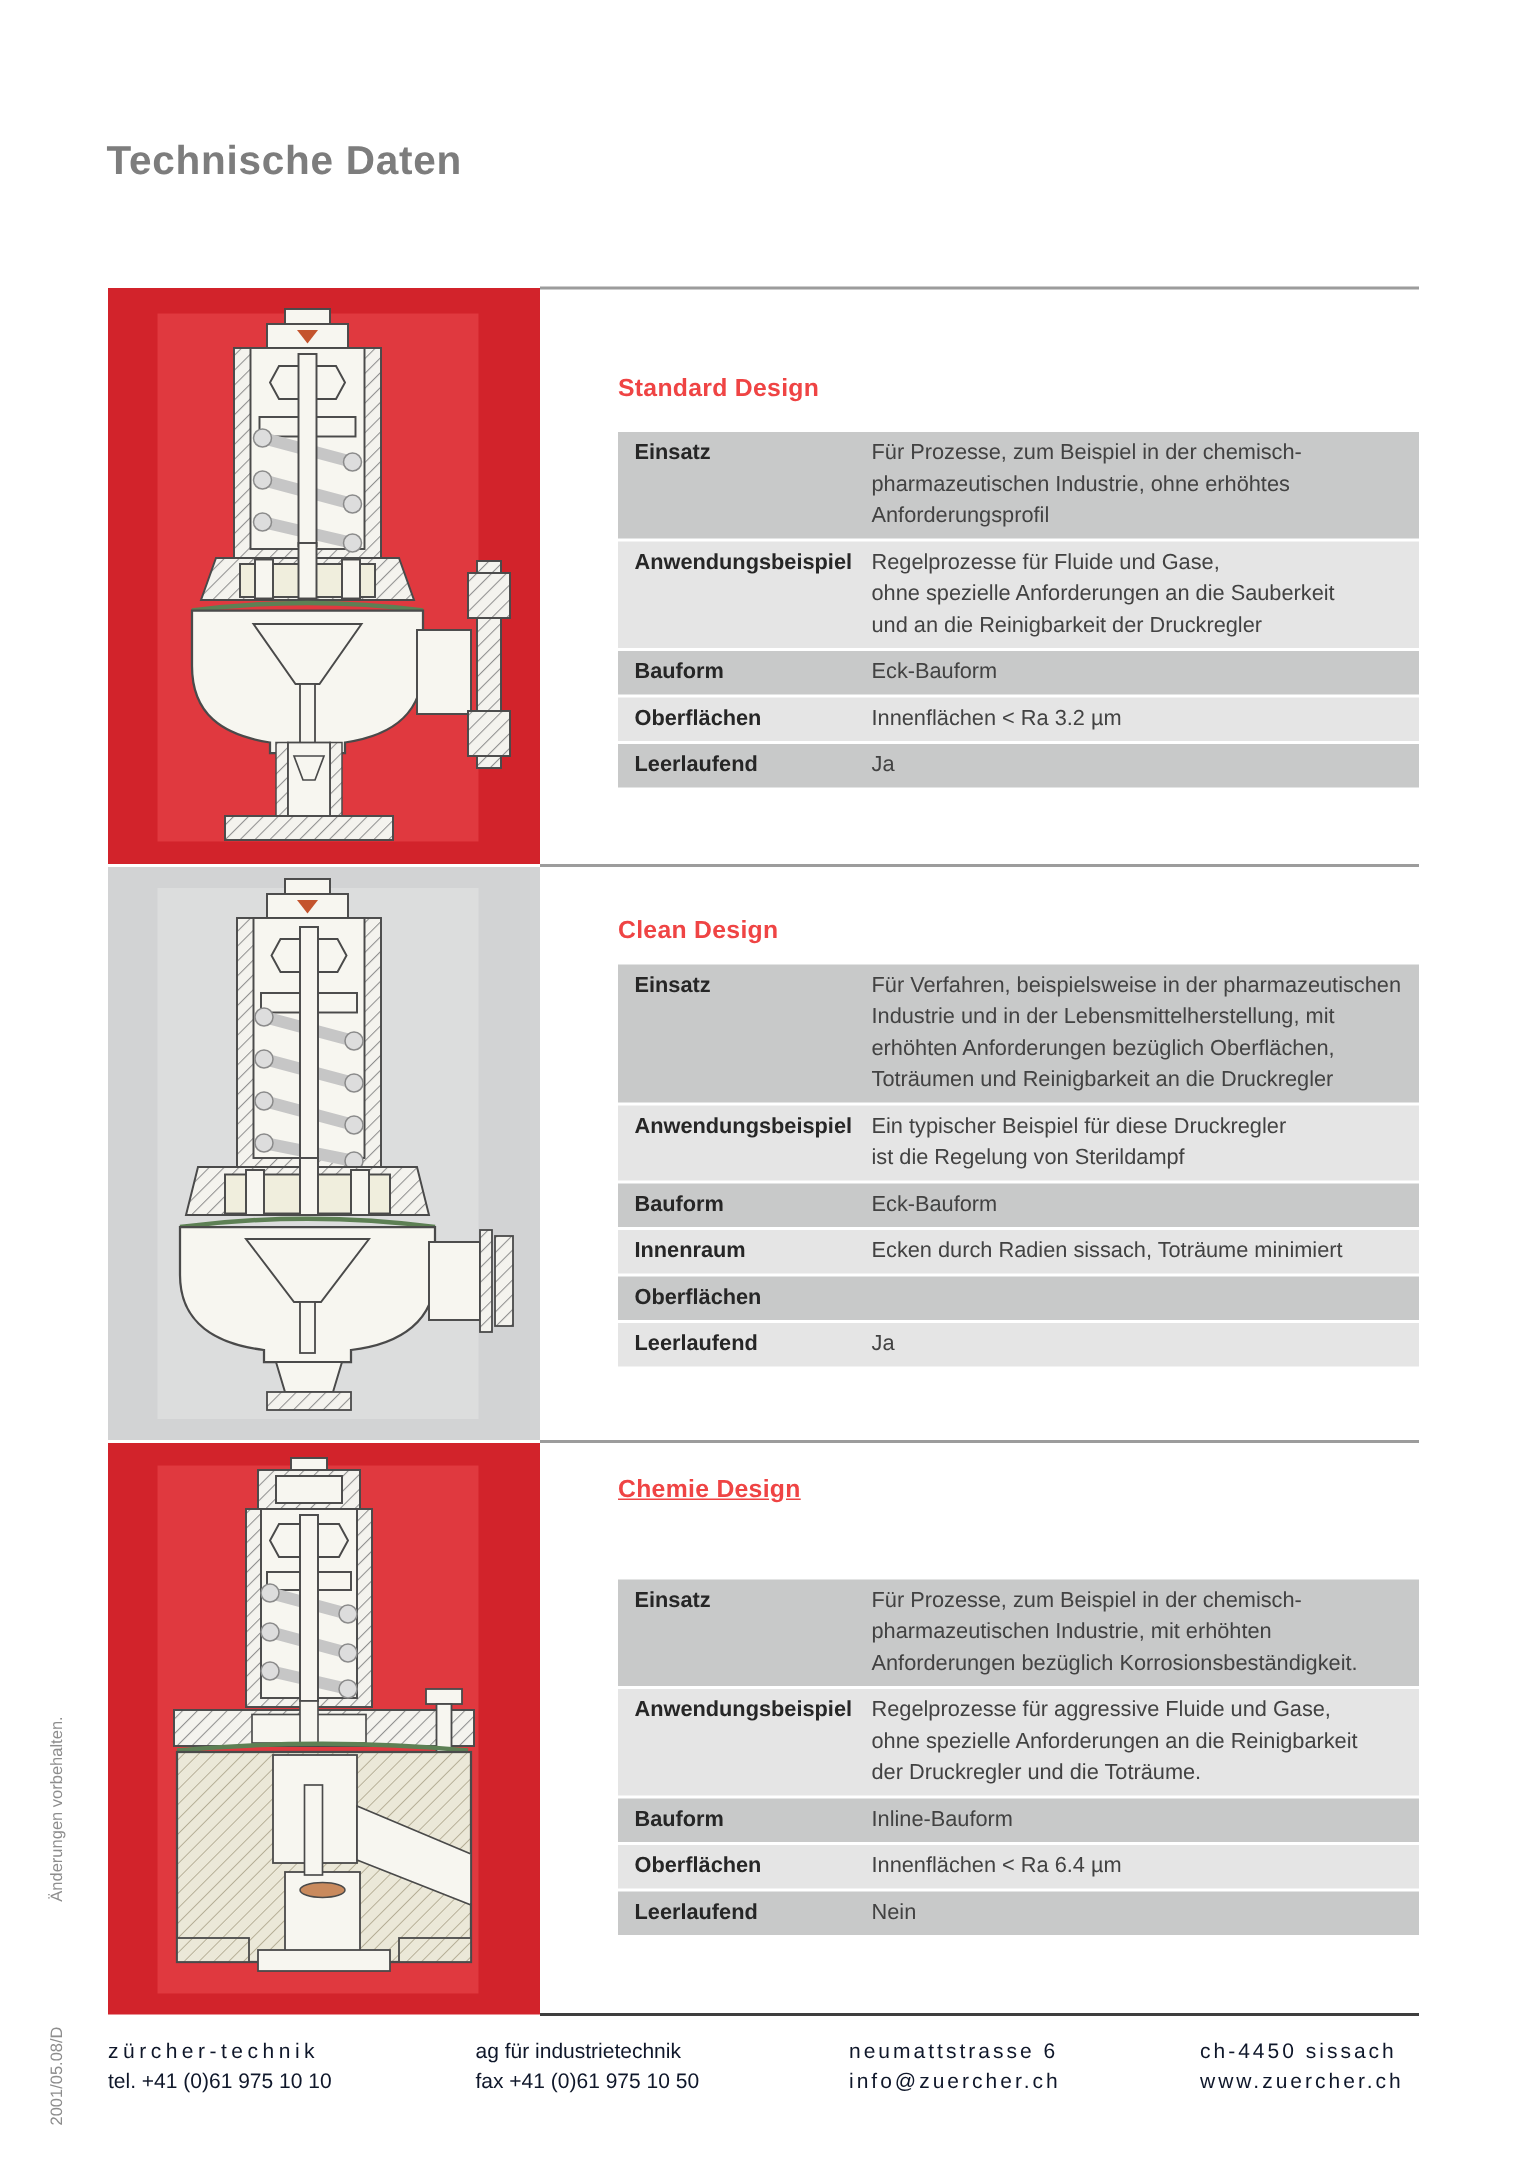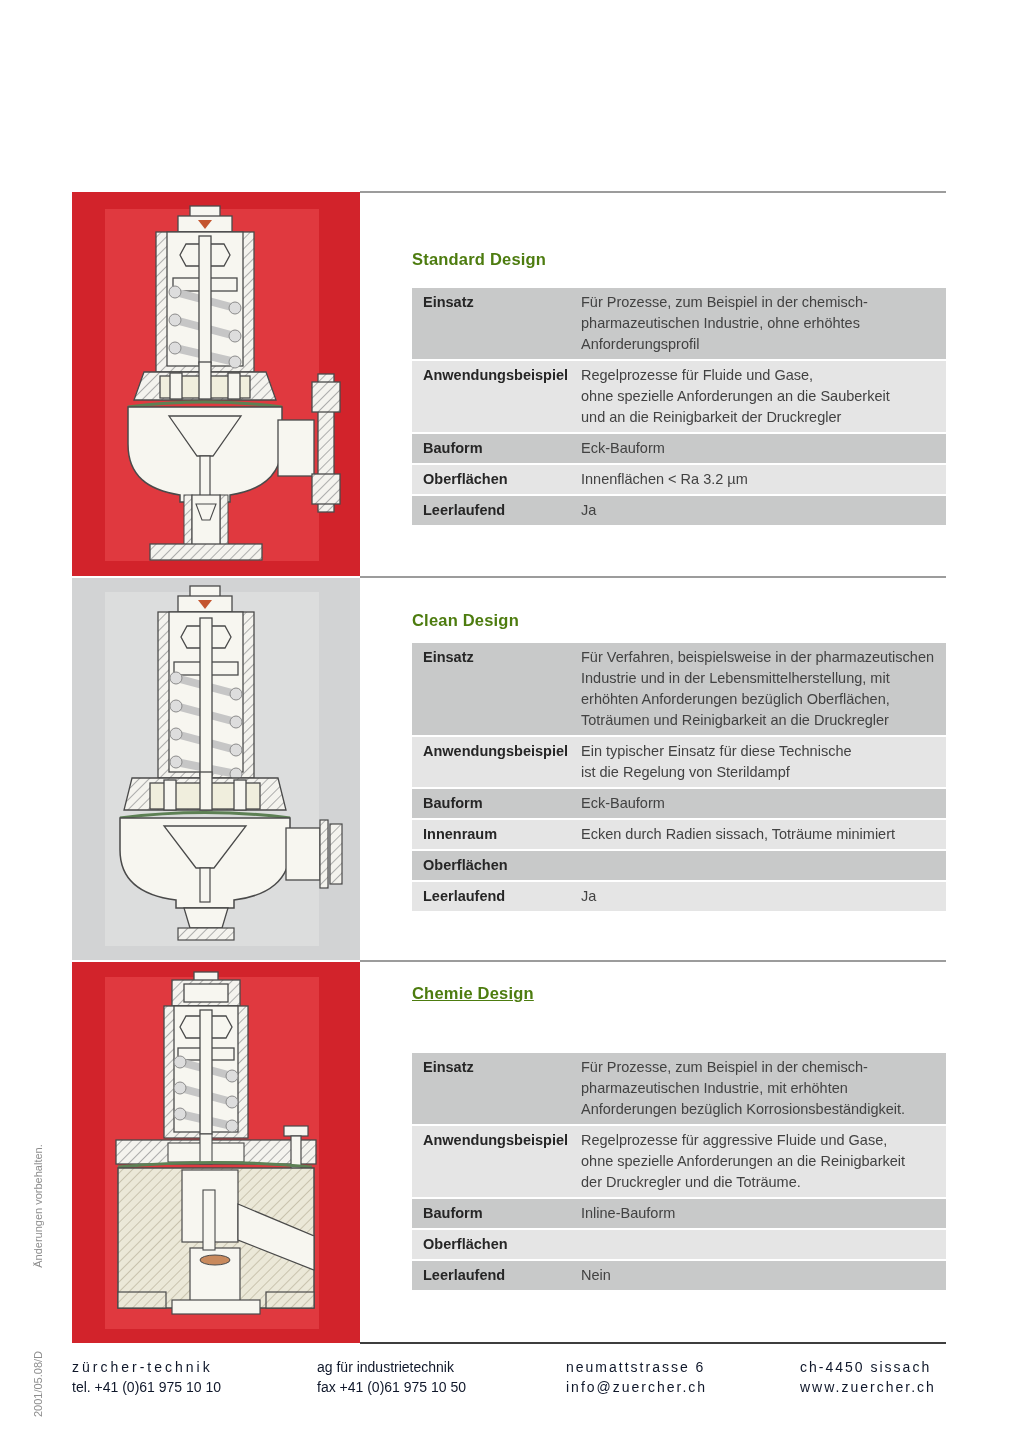--- a/index.html
+++ b/index.html
@@ -20,21 +20,21 @@
   .rule.footer-rule{top:1342px;background:#3e3e3e;}
 
   .img-block{position:absolute;left:72px;width:288px;}
   .img-block.b1{top:192px;height:384px;background:#d2232b;}
   .img-block.b2{top:578px;height:382px;background:#d2d3d4;}
   .img-block.b3{top:962px;height:381px;background:#d2232b;}
   svg.valve{display:block;width:100%;height:100%;}
 
   .sec-title{
     position:absolute;left:412px;margin:0;
-    font-size:16.5px;font-weight:700;color:#4d7c0f;letter-spacing:.2px;
+    font-size:16.5px;font-weight:700;color:#ef4444;letter-spacing:.2px;
   }
   .sec-title.t1{top:250px;} .sec-title.t2{top:611px;} .sec-title.t3{top:984px;text-decoration:underline;}
 
   .spec-table{position:absolute;left:412px;width:534px;}
   .spec-table.tb1{top:288px;} .spec-table.tb2{top:643px;} .spec-table.tb3{top:1053px;}
 
   .row{display:flex;margin-bottom:2px;padding:4px 0;}
   .row.dark{background:#c8c9c9;}
   .row.light{background:#e5e5e5;}
   .row-label{
@@ -70,20 +70,21 @@
         <rect width="7" height="7" fill="#f4f3ee"></rect>
         <line x1="0" y1="0" x2="0" y2="7" stroke="#8f8f8f" stroke-width="1.4"></line>
       </pattern>
       <pattern id="hc" width="7" height="7" patternUnits="userSpaceOnUse" patternTransform="rotate(45)">
         <rect width="7" height="7" fill="#ebe8d8"></rect>
         <line x1="0" y1="0" x2="0" y2="7" stroke="#b2ab92" stroke-width="1.2"></line>
       </pattern>
     </defs>
   </svg>
 
+  <h1 class="page-title">Technische Daten</h1>
 
   <div class="rule r1"></div>
   <div class="rule r2"></div>
   <div class="rule r3"></div>
   <div class="rule footer-rule"></div>
 
   <div class="img-block b1">
     <svg class="valve" viewBox="0 0 288 384">
       <rect x="33" y="17" width="214" height="352" fill="#e0393f"></rect>
       <g stroke="#4a4a4a" stroke-width="1.3" fill="#f7f6f0">
@@ -256,21 +257,21 @@
   <div class="spec-table tb2">
     <div class="row dark">
       <div class="row-label">Einsatz</div>
       <div class="row-value">Für Verfahren, beispielsweise in der pharmazeutischen
 Industrie und in der Lebensmittelherstellung, mit
 erhöhten Anforderungen bezüglich Oberflächen,
 Toträumen und Reinigbarkeit an die Druckregler</div>
     </div>
     <div class="row light">
       <div class="row-label">Anwendungsbeispiel</div>
-      <div class="row-value">Ein typischer Einsatz für diese Technische
+      <div class="row-value">Ein typischer Beispiel für diese Druckregler
 ist die Regelung von Sterildampf</div>
     </div>
     <div class="row dark">
       <div class="row-label">Bauform</div>
       <div class="row-value">Eck-Bauform</div>
     </div>
     <div class="row light">
       <div class="row-label">Innenraum</div>
       <div class="row-value">Ecken durch Radien sissach, Toträume minimiert</div>
     </div>
@@ -296,20 +297,21 @@
       <div class="row-value">Regelprozesse für aggressive Fluide und Gase,
 ohne spezielle Anforderungen an die Reinigbarkeit
 der Druckregler und die Toträume.</div>
     </div>
     <div class="row dark">
       <div class="row-label">Bauform</div>
       <div class="row-value">Inline-Bauform</div>
     </div>
     <div class="row light">
       <div class="row-label">Oberflächen</div>
+      <div class="row-value">Innenflächen &lt; Ra 6.4 µm</div>
     </div>
     <div class="row dark">
       <div class="row-label">Leerlaufend</div>
       <div class="row-value">Nein</div>
     </div>
   </div>
 
   <div class="footer-col c1">
     <div class="ls-wide">zürcher-technik</div>
     <div>tel. +41 (0)61 975 10 10</div>

